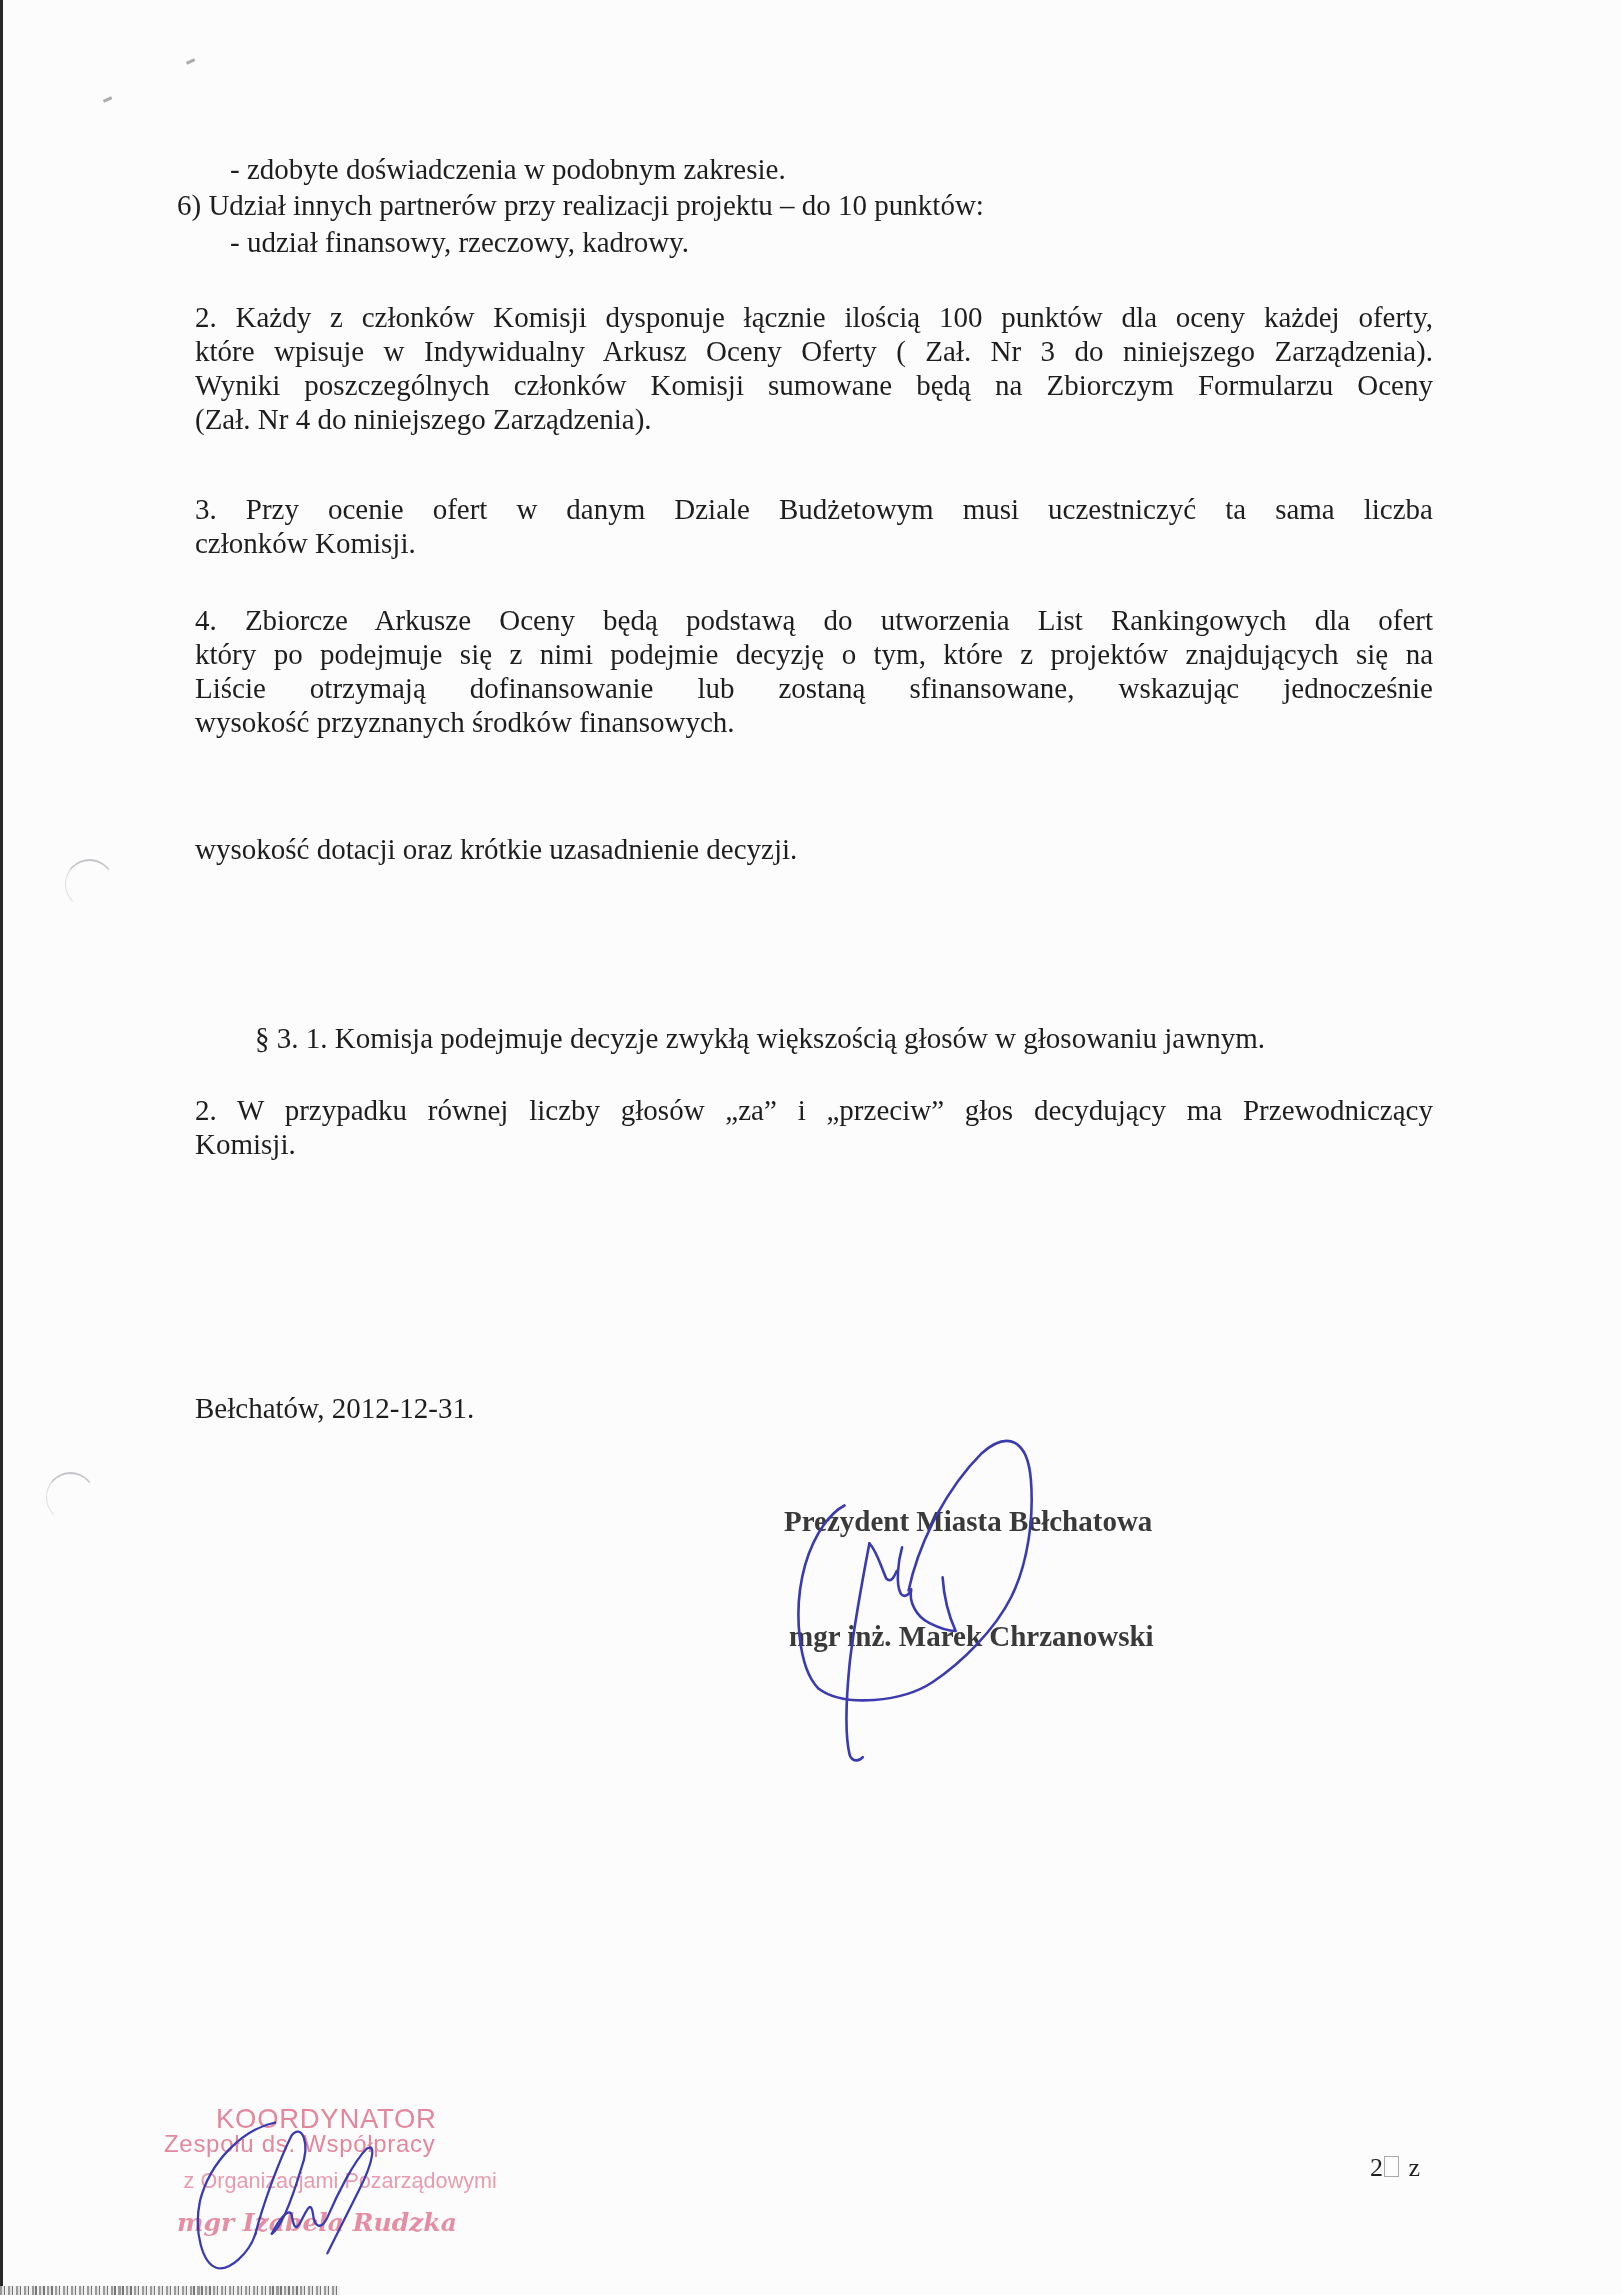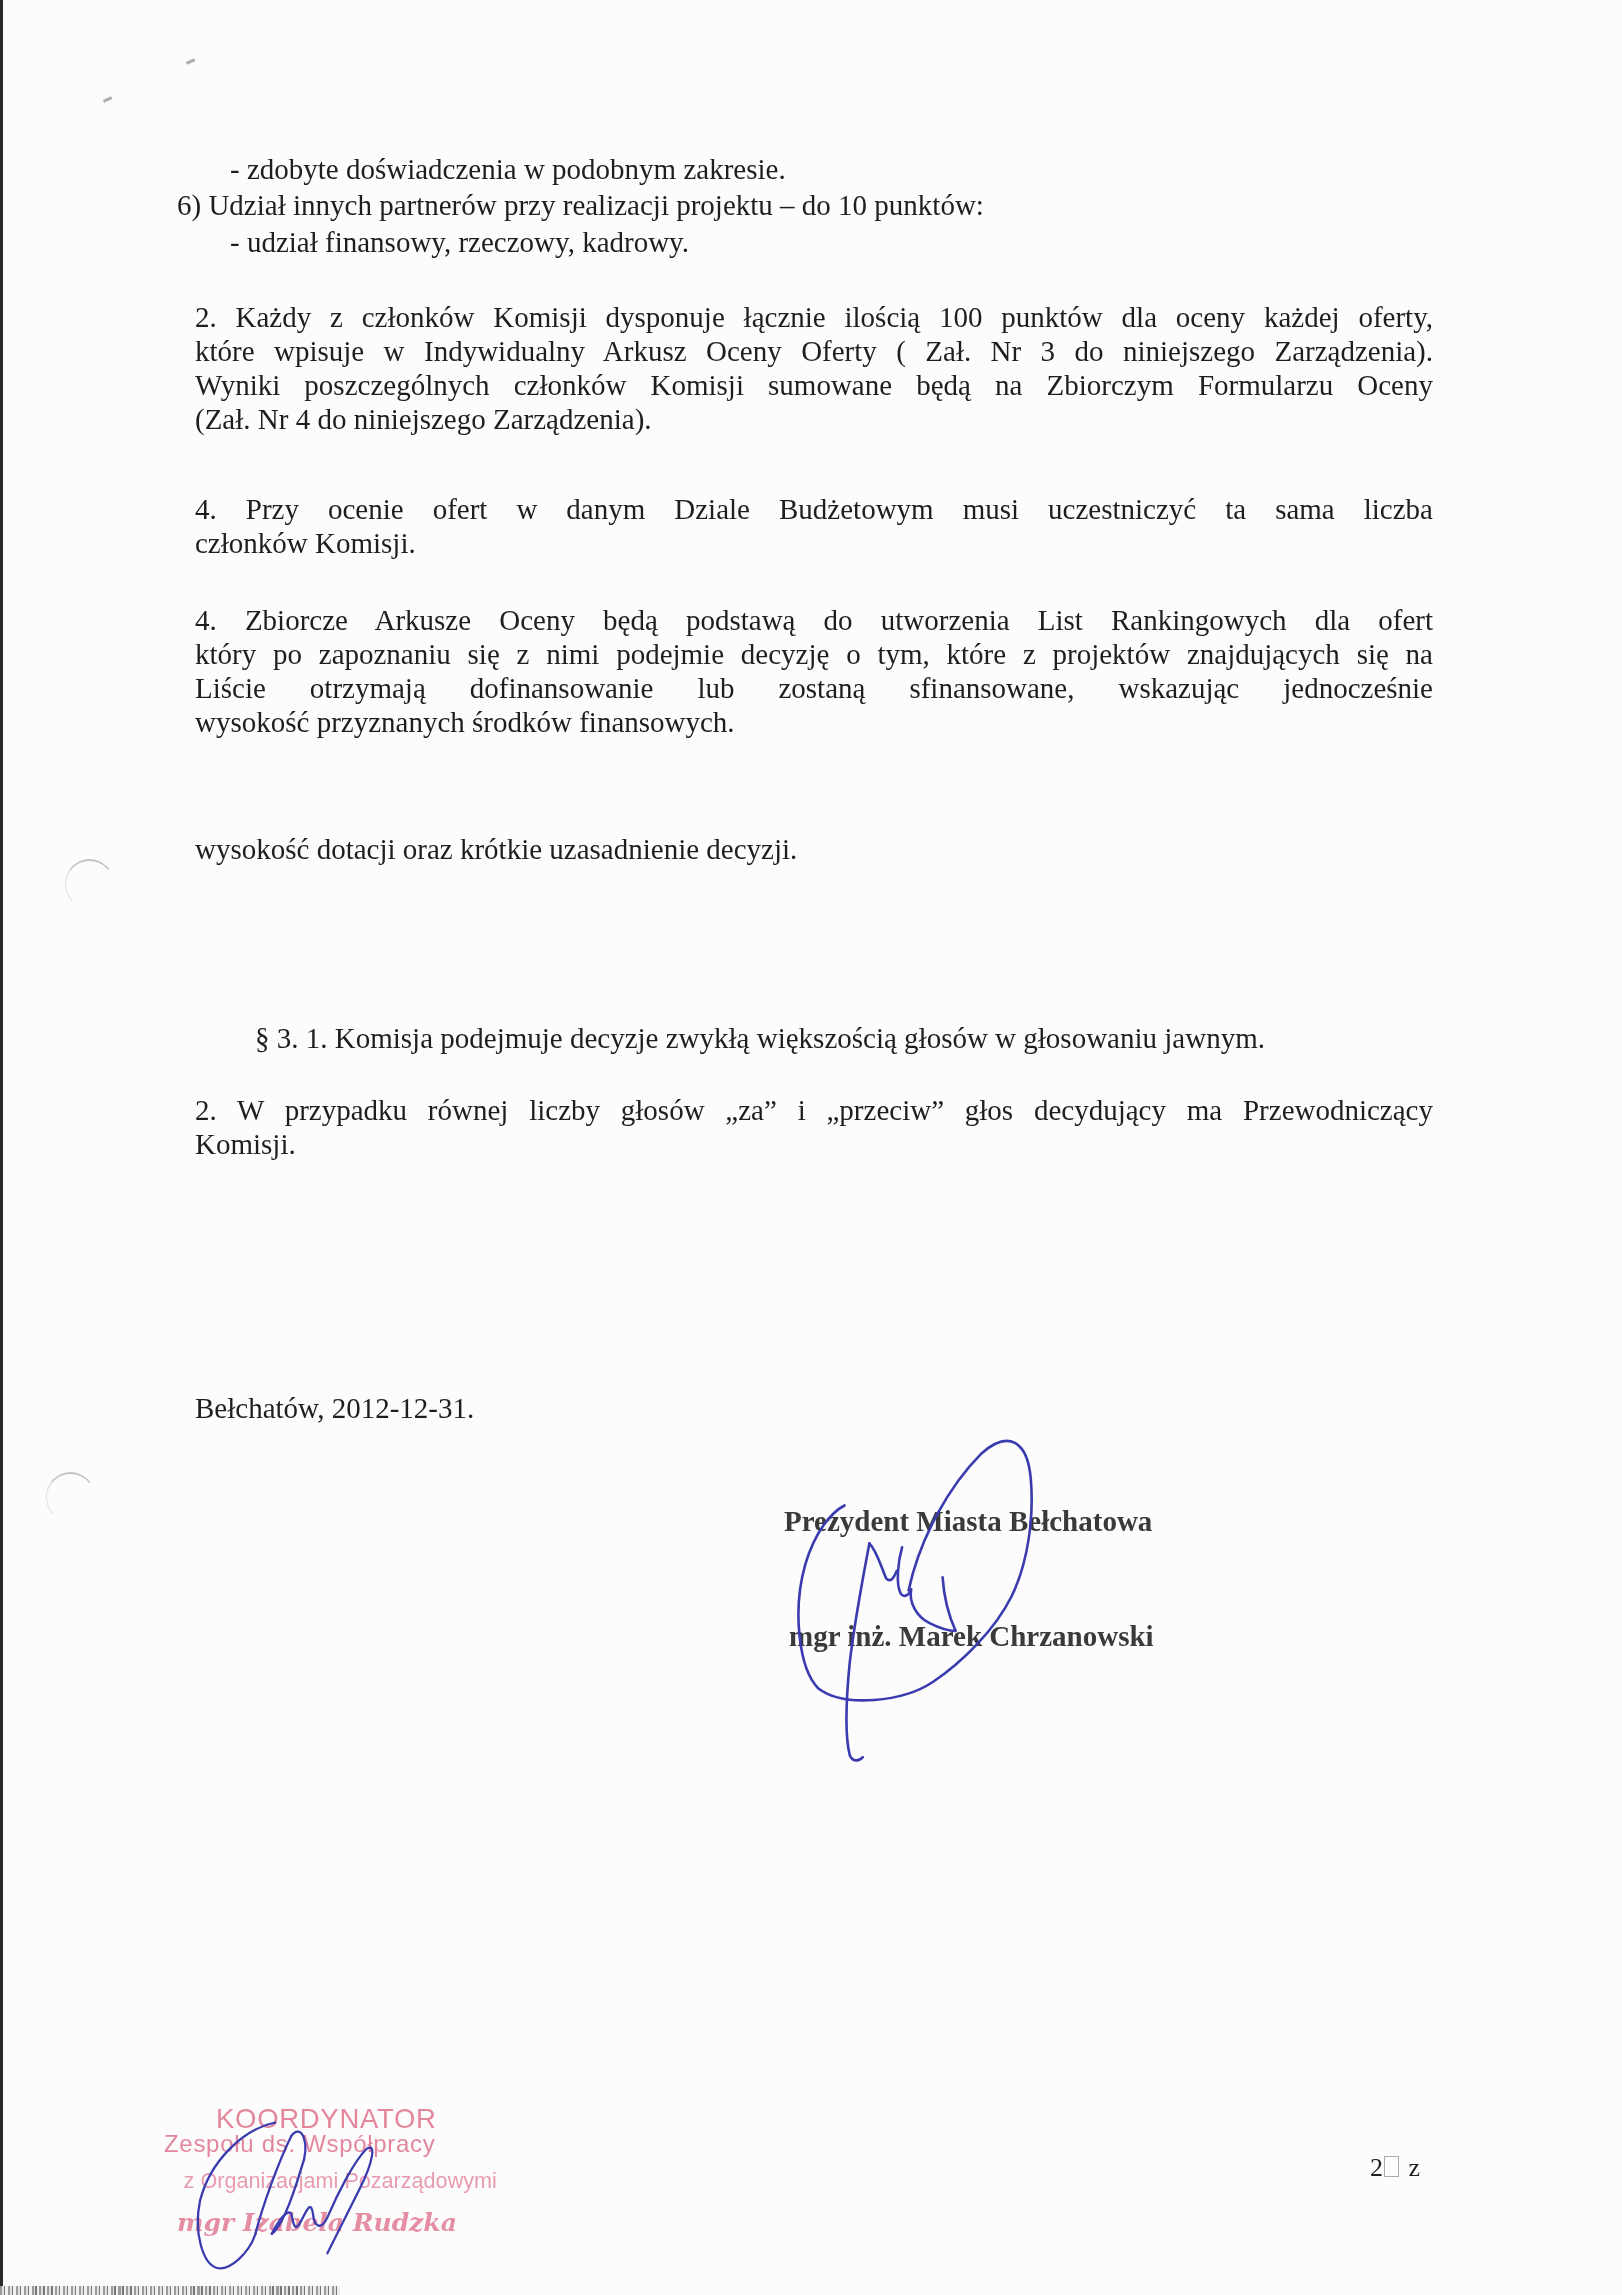--- a/index.html
+++ b/index.html
@@ -50,27 +50,27 @@
 <div class="text" style="left:230px;top:225px;">- udział finansowy, rzeczowy, kadrowy.</div>
 
 <div class="just" style="top:300px;">
   <span class="ln">2. Każdy z członków Komisji dysponuje łącznie ilością 100 punktów dla oceny każdej oferty,</span>
   <span class="ln">które wpisuje w Indywidualny Arkusz Oceny Oferty ( Zał. Nr 3 do niniejszego Zarządzenia).</span>
   <span class="ln">Wyniki poszczególnych członków Komisji sumowane będą na Zbiorczym Formularzu Oceny</span>
   <span class="ln last">(Zał. Nr 4 do niniejszego Zarządzenia).</span>
 </div>
 
 <div class="just" style="top:492px;">
-  <span class="ln">4. Przy ocenie ofert w danym Dziale Budżetowym musi uczestniczyć ta sama liczba</span>
+  <span class="ln">3. Przy ocenie ofert w danym Dziale Budżetowym musi uczestniczyć ta sama liczba</span>
   <span class="ln last">członków Komisji.</span>
 </div>
 
 <div class="just" style="top:603px;">
   <span class="ln">4. Zbiorcze Arkusze Oceny będą podstawą do utworzenia List Rankingowych dla ofert</span>
-  <span class="ln">który po zapoznaniu się z nimi podejmie decyzję o tym, które z projektów znajdujących się na</span>
+  <span class="ln">który po podejmuje się z nimi podejmie decyzję o tym, które z projektów znajdujących się na</span>
   <span class="ln">Liście otrzymają dofinansowanie lub zostaną sfinansowane, wskazując jednocześnie</span>
   <span class="ln last">wysokość przyznanych środków finansowych.</span>
 </div>
 
 <div class="just" style="top:832px;">
   <span class="ln last">wysokość dotacji oraz krótkie uzasadnienie decyzji.</span>
 </div>
 
 <div class="text" style="left:255px;top:1021px;">§ 3. 1. Komisja podejmuje decyzje zwykłą większością głosów w głosowaniu jawnym.</div>
 <div class="just" style="top:1093px;">

